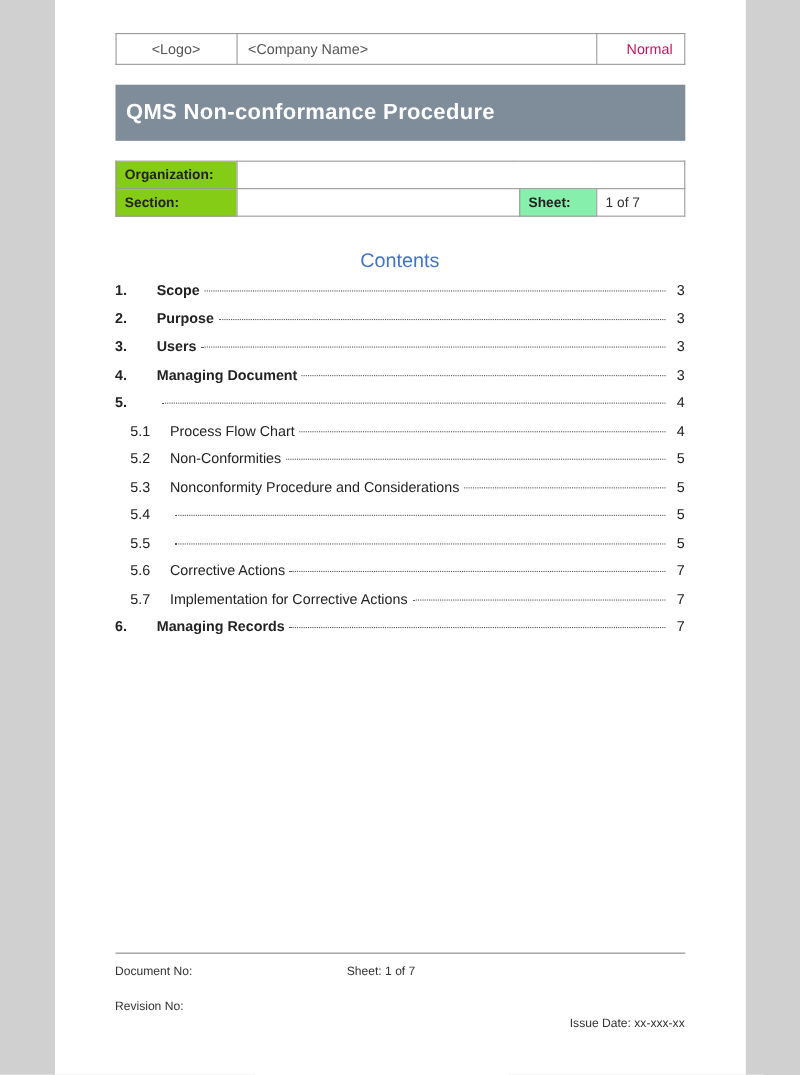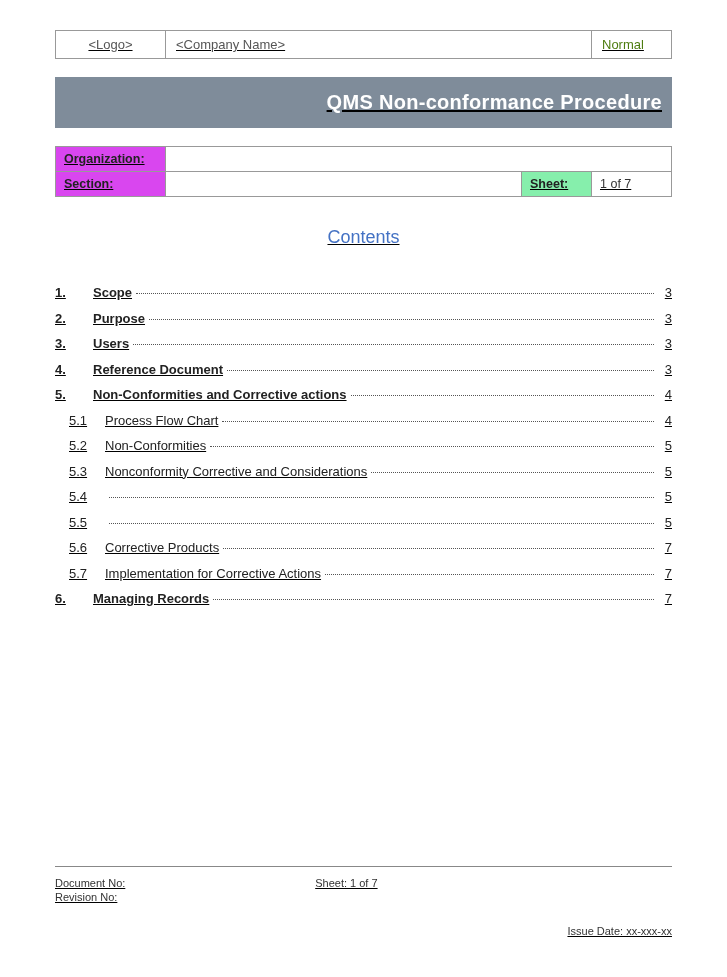--- a/index.html
+++ b/index.html
@@ -5,28 +5,27 @@
     * { box-sizing: border-box; margin: 0; padding: 0; }
     body {
       background: #d0d0d0;
       display: flex;
       justify-content: center;
       align-items: flex-start;
       min-height: 977px;
       font-family: 'Times New Roman', Times, serif;
     }
     .page {
-      width: 727px;
+      width: 628px;
       min-height: 977px;
       background: #ffffff;
       padding: 30px 55px 40px 55px;
       position: relative;
       display: flex;
       flex-direction: column;
-      text-decoration: underline;
     }
 
     
     .header-table {
       width: 100%;
       border-collapse: collapse;
       margin-bottom: 18px;
     }
     .header-table td {
       border: 1px solid #999;
@@ -37,30 +36,30 @@
     .header-logo {
       width: 110px;
       text-align: center;
       color: #555;
     }
     .header-company {
       color: #555;
     }
     .header-normal {
       width: 80px;
-      text-align: left;
-      color: #4d7c0f;
+      text-align: right;
+      color: #be185d;
       font-size: 13px;
     }
 
     
     .title-banner {
       background: #7f8c9a;
       color: #ffffff;
-      text-align: right;
+      text-align: left;
       padding: 14px 10px;
       font-size: 20px;
       font-weight: bold;
       font-family: Arial, sans-serif;
       margin-bottom: 18px;
       letter-spacing: 0.3px;
     }
 
     
     .info-table {
@@ -70,21 +69,21 @@
     }
     .info-table td {
       border: 1px solid #999;
       padding: 5px 8px;
       font-size: 12.5px;
       font-family: Arial, sans-serif;
     }
     .info-label {
       width: 110px;
       font-weight: bold;
-      background: #d946ef;
+      background: #84cc16;
       color: #222;
     }
     .info-value {
       color: #333;
     }
     .sheet-label {
       width: 70px;
       font-weight: bold;
       background: #86efac;
       color: #222;
@@ -93,21 +92,21 @@
       width: 80px;
       color: #333;
     }
 
     
     .contents-title {
       text-align: center;
       font-size: 18px;
       color: #4472c4;
       font-family: Arial, sans-serif;
-      margin-bottom: 35px;
+      margin-bottom: 6px;
       font-weight: normal;
     }
 
     
     .toc {
       width: 100%;
       font-family: Arial, sans-serif;
       font-size: 13px;
     }
     .toc-entry {
@@ -160,21 +159,21 @@
       border-top: 1px solid #888;
       display: flex;
       justify-content: space-between;
       font-size: 11px;
       font-family: Arial, sans-serif;
       color: #333;
     }
     .footer-left {
       display: flex;
       flex-direction: column;
-      gap: 2px;
+      gap: 20px;
     }
     .footer-center {
       text-align: left;
     }
     .footer-right {
       text-align: right;
       margin-top: 48px;
     }
   </style>
 </head>
@@ -233,61 +232,60 @@
         <span class="toc-page">3</span>
       </div>
       <div class="toc-entry toc-entry-bold">
         <span class="toc-number">3.</span>
         <span class="toc-text">Users</span>
         <span class="toc-dots"></span>
         <span class="toc-page">3</span>
       </div>
       <div class="toc-entry toc-entry-bold">
         <span class="toc-number">4.</span>
-        <span class="toc-text">Reference Document</span>
+        <span class="toc-text">Managing Document</span>
         <span class="toc-dots"></span>
         <span class="toc-page">3</span>
       </div>
       <div class="toc-entry toc-entry-bold">
         <span class="toc-number">5.</span>
-        <span class="toc-text">Non-Conformities and Corrective actions</span>
         <span class="toc-dots"></span>
         <span class="toc-page">4</span>
       </div>
       <div class="toc-entry">
         <span class="toc-number-sub">5.1</span>
         <span class="toc-text">Process Flow Chart</span>
         <span class="toc-dots"></span>
         <span class="toc-page">4</span>
       </div>
       <div class="toc-entry">
         <span class="toc-number-sub">5.2</span>
         <span class="toc-text">Non-Conformities</span>
         <span class="toc-dots"></span>
         <span class="toc-page">5</span>
       </div>
       <div class="toc-entry">
         <span class="toc-number-sub">5.3</span>
-        <span class="toc-text">Nonconformity Corrective and Considerations</span>
+        <span class="toc-text">Nonconformity Procedure and Considerations</span>
         <span class="toc-dots"></span>
         <span class="toc-page">5</span>
       </div>
       <div class="toc-entry">
         <span class="toc-number-sub">5.4</span>
         <span class="toc-dots"></span>
         <span class="toc-page">5</span>
       </div>
       <div class="toc-entry">
         <span class="toc-number-sub">5.5</span>
         <span class="toc-dots"></span>
         <span class="toc-page">5</span>
       </div>
       <div class="toc-entry">
         <span class="toc-number-sub">5.6</span>
-        <span class="toc-text">Corrective Products</span>
+        <span class="toc-text">Corrective Actions</span>
         <span class="toc-dots"></span>
         <span class="toc-page">7</span>
       </div>
       <div class="toc-entry">
         <span class="toc-number-sub">5.7</span>
         <span class="toc-text">Implementation for Corrective Actions</span>
         <span class="toc-dots"></span>
         <span class="toc-page">7</span>
       </div>
       <div class="toc-entry toc-entry-bold">

